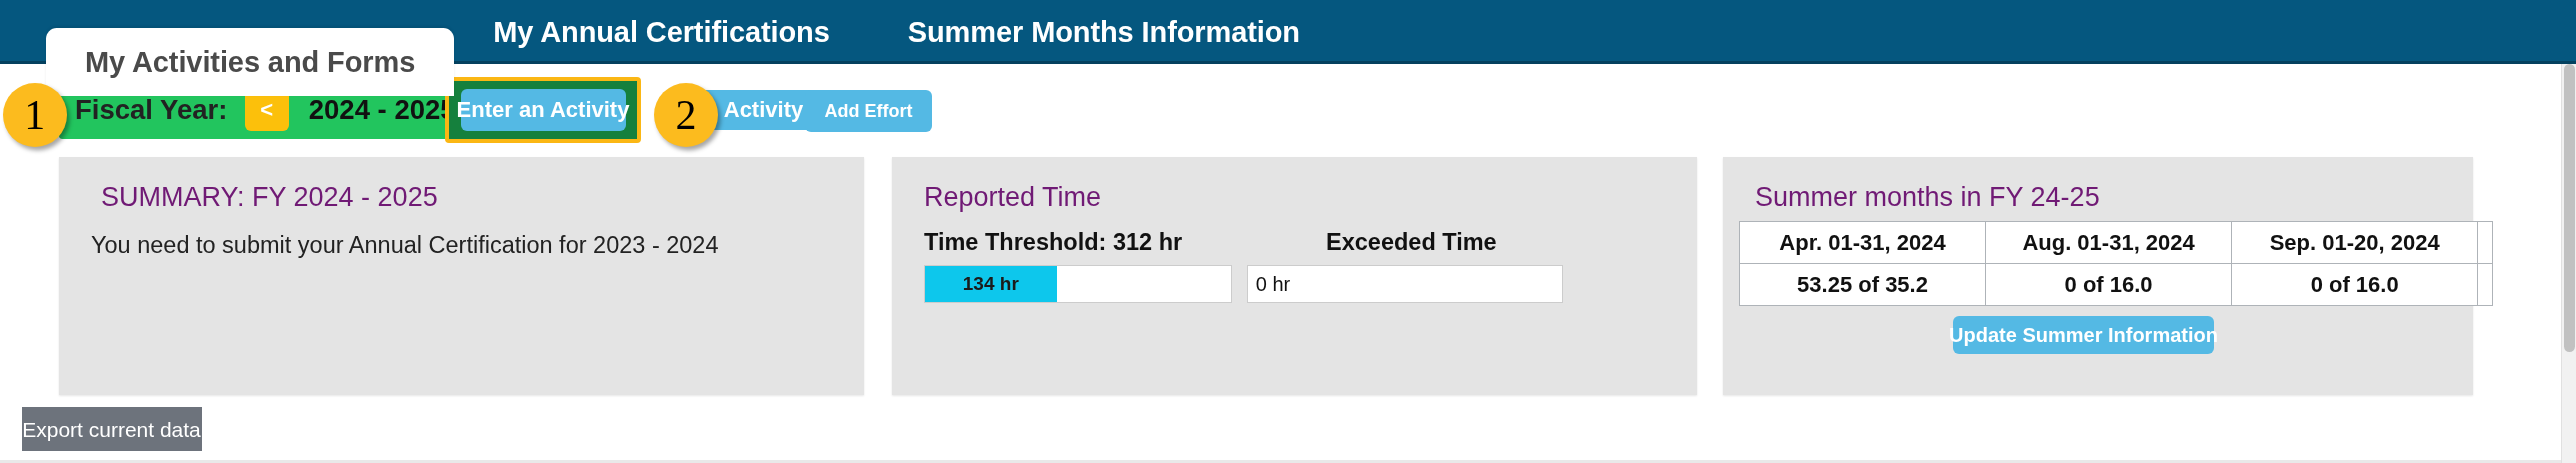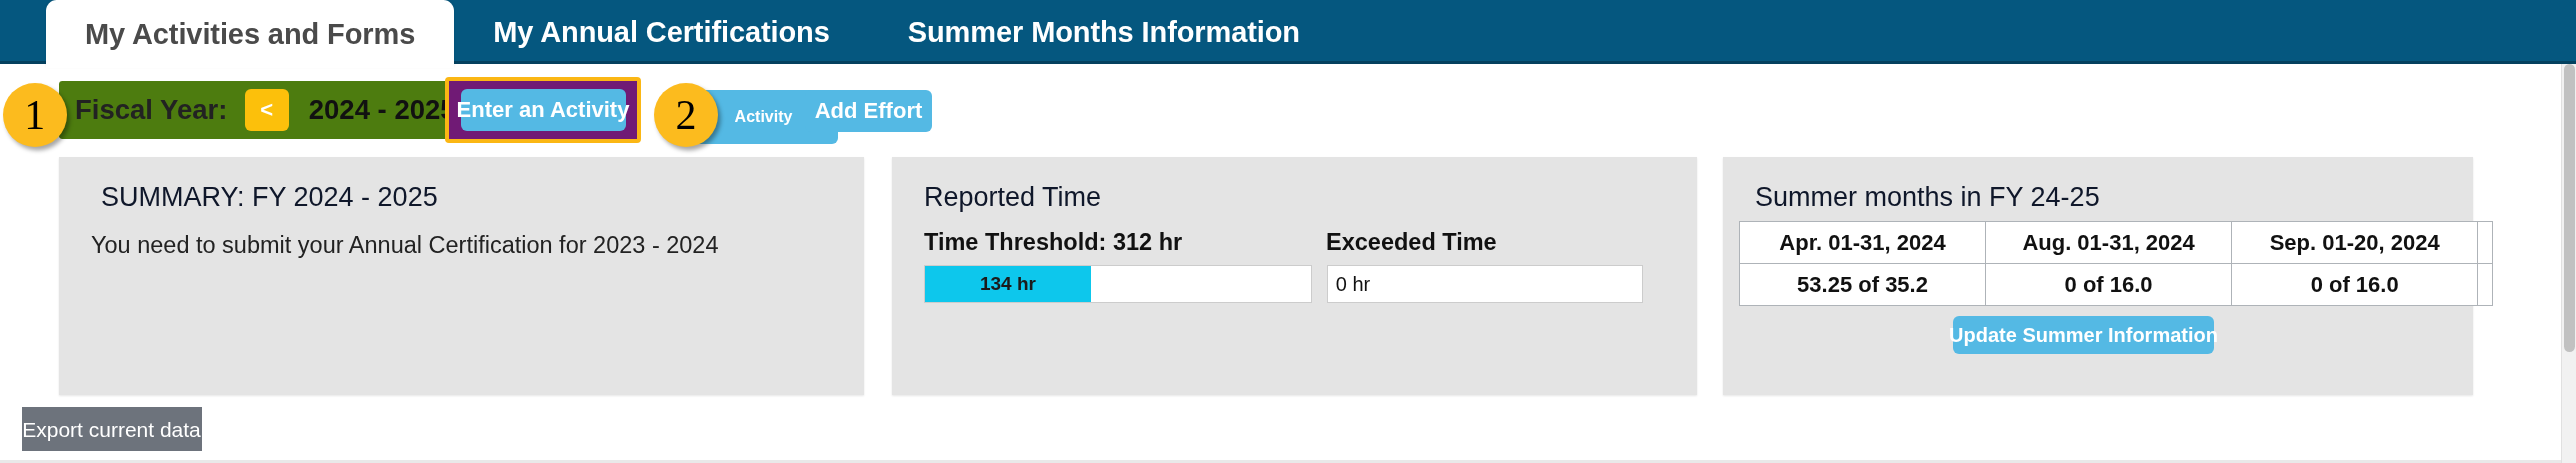--- a/index.html
+++ b/index.html
@@ -57,20 +57,21 @@
   }
   .tab.first { margin-left: 46px; }
   .tab.active {
     background: #ffffff;
     color: #4a4a4a;
     border-top-left-radius: 10.7px;
     border-top-right-radius: 10.7px;
     height: 68px;
     z-index: 5;
     box-shadow: 0 -1.3px 2.7px rgba(0,0,0,0.08);
+    margin-top: 28px;
   }
 
   
   .content {
     position: absolute;
     left: 0;
     top: 64px;
     width: 2561px;
     height: 399px;
     background: #ffffff;
@@ -83,21 +84,21 @@
     top: 12px;
     height: 68px;
     width: 2561px;
   }
 
   .fy-strip {
     position: absolute;
     left: 59px;
     top: 5.4px;
     height: 58px;
-    background: #4d7c0f;
+    background: #22c55e;
     border-radius: 3.4px;
     display: flex;
     align-items: center;
     padding: 0 19px 0 16px;
     box-sizing: border-box;
   }
   .fy-label {
     font-size: 27.5px;
     font-weight: bold;
     color: #222222;
@@ -145,48 +146,48 @@
   }
   .btn-blue { background: #54b9e4; }
   .btn-gray { background: #6d737c; font-weight: normal; }
 
   .enter-activity-wrap {
     position: absolute;
     left: 445px;
     top: 1.3px;
     width: 196px;
     height: 66px;
-    background: #701a75;
+    background: #15803d;
     border: 4.7px solid #fbb714;
     border-radius: 4px;
     box-sizing: border-box;
     display: flex;
     align-items: center;
     justify-content: center;
   }
   .btn-enter-activity {
     width: 165px;
     height: 42px;
     font-size: 22px;
   }
   .btn-copy-activity {
     position: absolute;
     left: 689px;
     top: 14px;
     width: 149px;
-    height: 54px;
-    font-size: 16px;
+    height: 40px;
+    font-size: 22px;
   }
   .btn-add-effort {
     position: absolute;
     left: 805px;
     top: 14px;
     width: 127px;
     height: 42px;
-    font-size: 22px;
+    font-size: 18px;
   }
 
   
   .badge {
     position: absolute;
     width: 64px;
     height: 64px;
     border-radius: 50%;
     background: #fcbb1e;
     color: #000000;
@@ -218,21 +219,21 @@
     box-sizing: border-box;
     box-shadow: 0 0.7px 2px rgba(0,0,0,0.10);
   }
   .card-summary   { left: 59px;   width: 805px; height: 238px; }
   .card-reported  { left: 892px; width: 805px; height: 238px; }
   .card-summer    { left: 1723px; width: 750px; height: 238px; }
 
   .card-title {
     font-size: 27px;
     font-weight: normal;
-    color: #0f172a;
+    color: #701a75;
     padding: 27px 0 0 32px;
     line-height: 1;
     white-space: nowrap;
   }
   .card-title.indent { padding-left: 42px; }
 
   .summary-line {
     font-size: 23.5px;
     color: #222222;
     padding-left: 32px;
@@ -257,21 +258,21 @@
     color: #111111;
     white-space: nowrap;
   }
   .rt-lab-thresh { width: 402px; }
   .progress-row {
     display: flex;
     margin-top: 9.4px;
   }
   .progress-outer {
     position: relative;
-    width: 388px;
+    width: 308px;
     height: 38px;
     background: #ffffff;
     border: 0.7px solid #cccccc;
     box-sizing: border-box;
     overflow: hidden;
   }
   .progress-fill {
     position: absolute;
     left: 0;
     top: 0;

